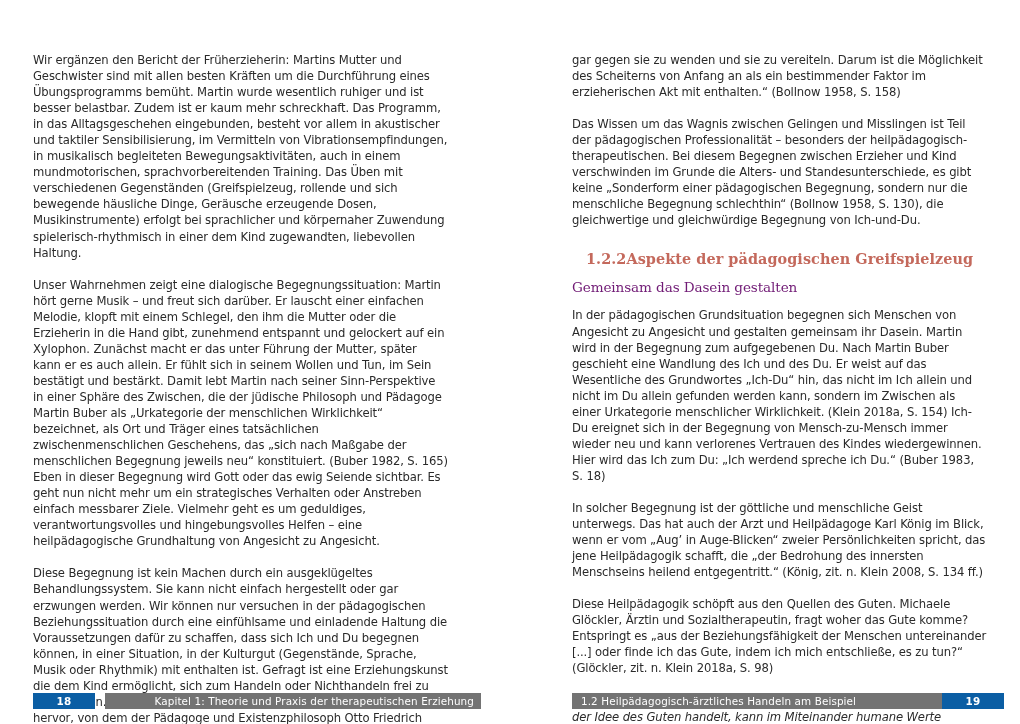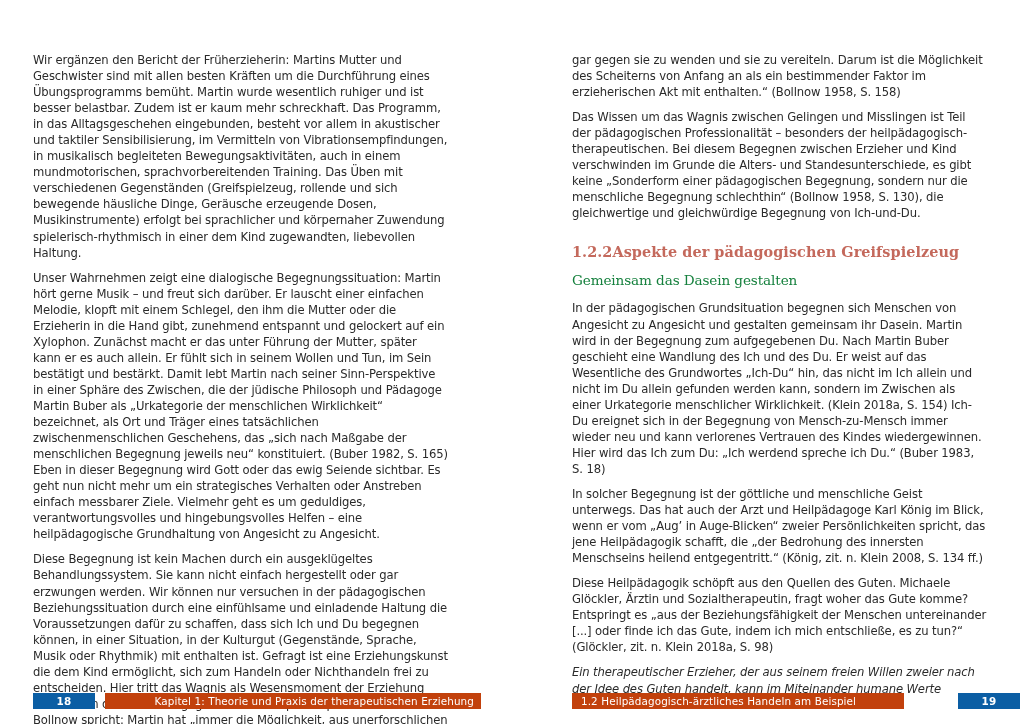--- a/index.html
+++ b/index.html
@@ -41,45 +41,46 @@
     letter-spacing: -0.01em;
   }
   .page-left  .textcol { left: 33px; }
   .page-right .textcol { left: 62px; }
 
   p.para {
     margin: 0 0 0 0;
     text-indent: 0;
     hyphens: none;
   }
-  p.para + p.para { margin-top: 9px; }
+  p.para + p.para { margin-top: 16px; }
 
   p.italic {
     font-style: italic;
   }
 
   
   .h-section {
     font-family: "DejaVu Serif", serif;
     font-weight: bold;
     font-size: 14.4px;
     color: #c4695c;
     margin: 21px 0 0 0;
     line-height: 20px;
     letter-spacing: 0.005em;
   }
   .h-section .num {
     display: inline-block;
     min-width: 40px;
+    margin-left: 14px;
   }
   .h-sub {
     font-family: "DejaVu Serif", serif;
     font-weight: normal;
     font-size: 13.6px;
-    color: #15803d;
+    color: #701a75;
     margin: 9px 0 10px 0;
     line-height: 19px;
   }
 
   .gap-before { margin-top: 5px; }
 
   
   .footer {
     position: absolute;
     bottom: 15px;
@@ -100,32 +101,32 @@
   }
 
   .pagenum {
     background: #0b5ea4;
     font-weight: bold;
     text-align: center;
     width: 62px;
     letter-spacing: 0.02em;
   }
   .chaptitle {
-    background: #c2410c;
+    background: #737373;
     font-weight: normal;
     letter-spacing: 0.01em;
   }
 
   
   .footer-left  .pagenum   { left: 0; }
   .footer-left  .chaptitle { left: 72px; right: 0; width: 376px; text-align: right; padding-right: 7px; box-sizing: border-box; }
 
   
-  .footer-right .chaptitle { left: 0; width: 332px; text-align: left; padding-left: 9px; box-sizing: border-box; }
-  .footer-right .pagenum   { left: 386px; }
+  .footer-right .chaptitle { left: 0; width: 413px; text-align: left; padding-left: 9px; box-sizing: border-box; }
+  .footer-right .pagenum   { left: 370px; }
 </style>
 </head>
 <body>
 
 <div class="spread">
 
   <div class="page page-left">
 
     <div class="textcol">
       <p class="para">Wir ergänzen den Bericht der Früherzieherin: Martins Mutter und Geschwister sind mit allen besten Kräften um die Durchführung eines Übungsprogramms bemüht. Martin wurde wesentlich ruhiger und ist besser belastbar. Zudem ist er kaum mehr schreckhaft. Das Programm, in das Alltagsgeschehen eingebunden, besteht vor allem in akustischer und taktiler Sensibilisierung, im Vermitteln von Vibrationsempfindungen, in musikalisch begleiteten Bewegungsaktivitäten, auch in einem mundmotorischen, sprachvorbereitenden Training. Das Üben mit verschiedenen Gegenständen (Greifspielzeug, rollende und sich bewegende häusliche Dinge, Geräusche erzeugende Dosen, Musikinstrumente) erfolgt bei sprachlicher und körpernaher Zuwendung spielerisch-rhythmisch in einer dem Kind zugewandten, liebevollen Haltung.</p>

